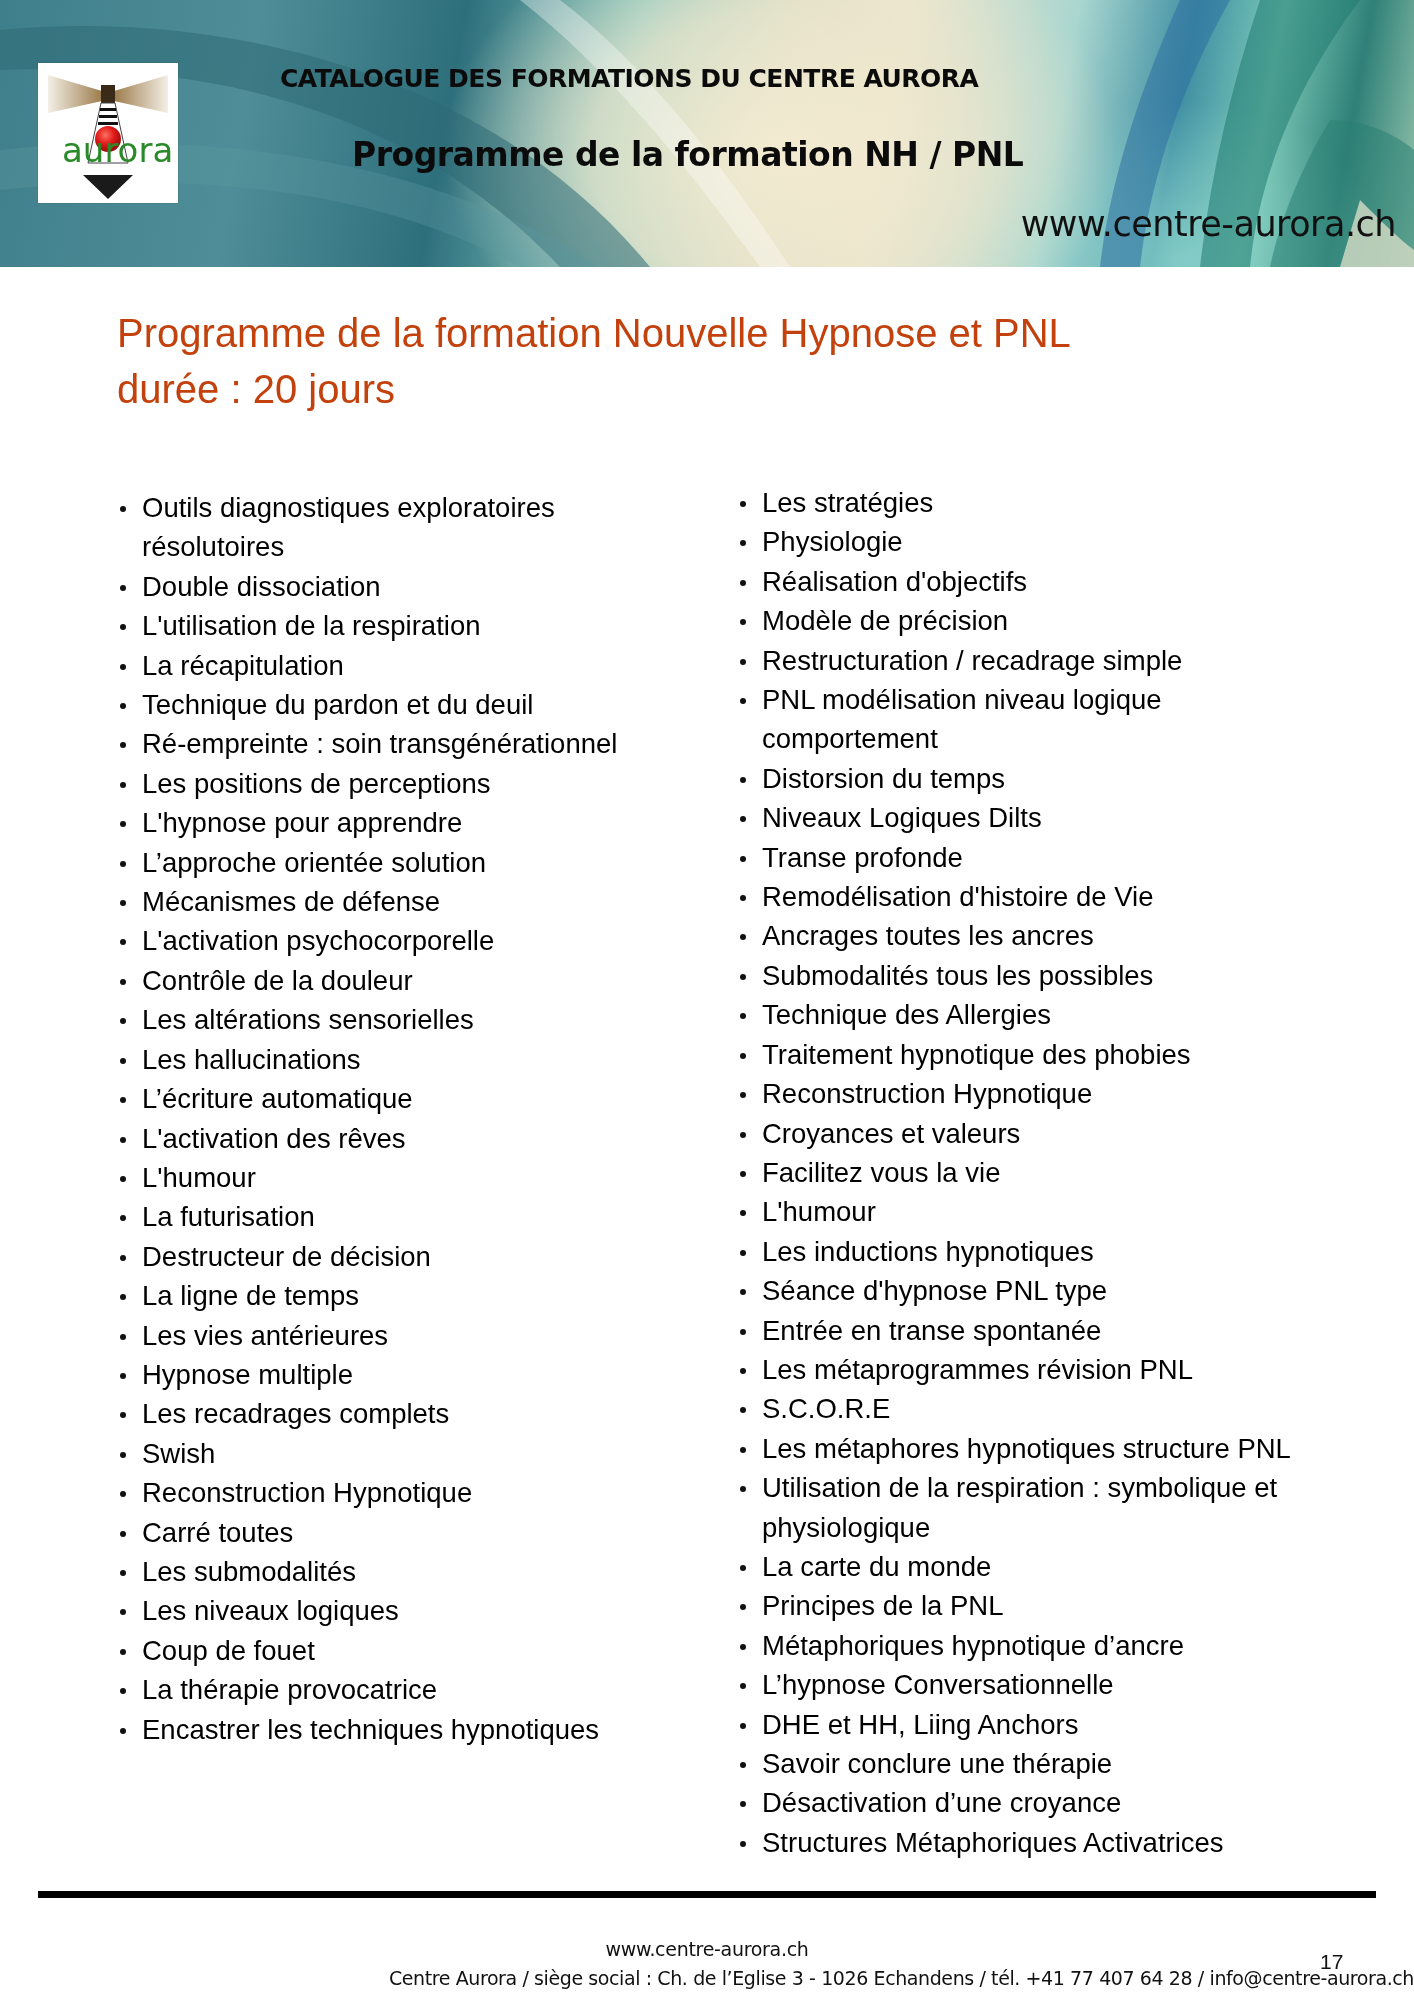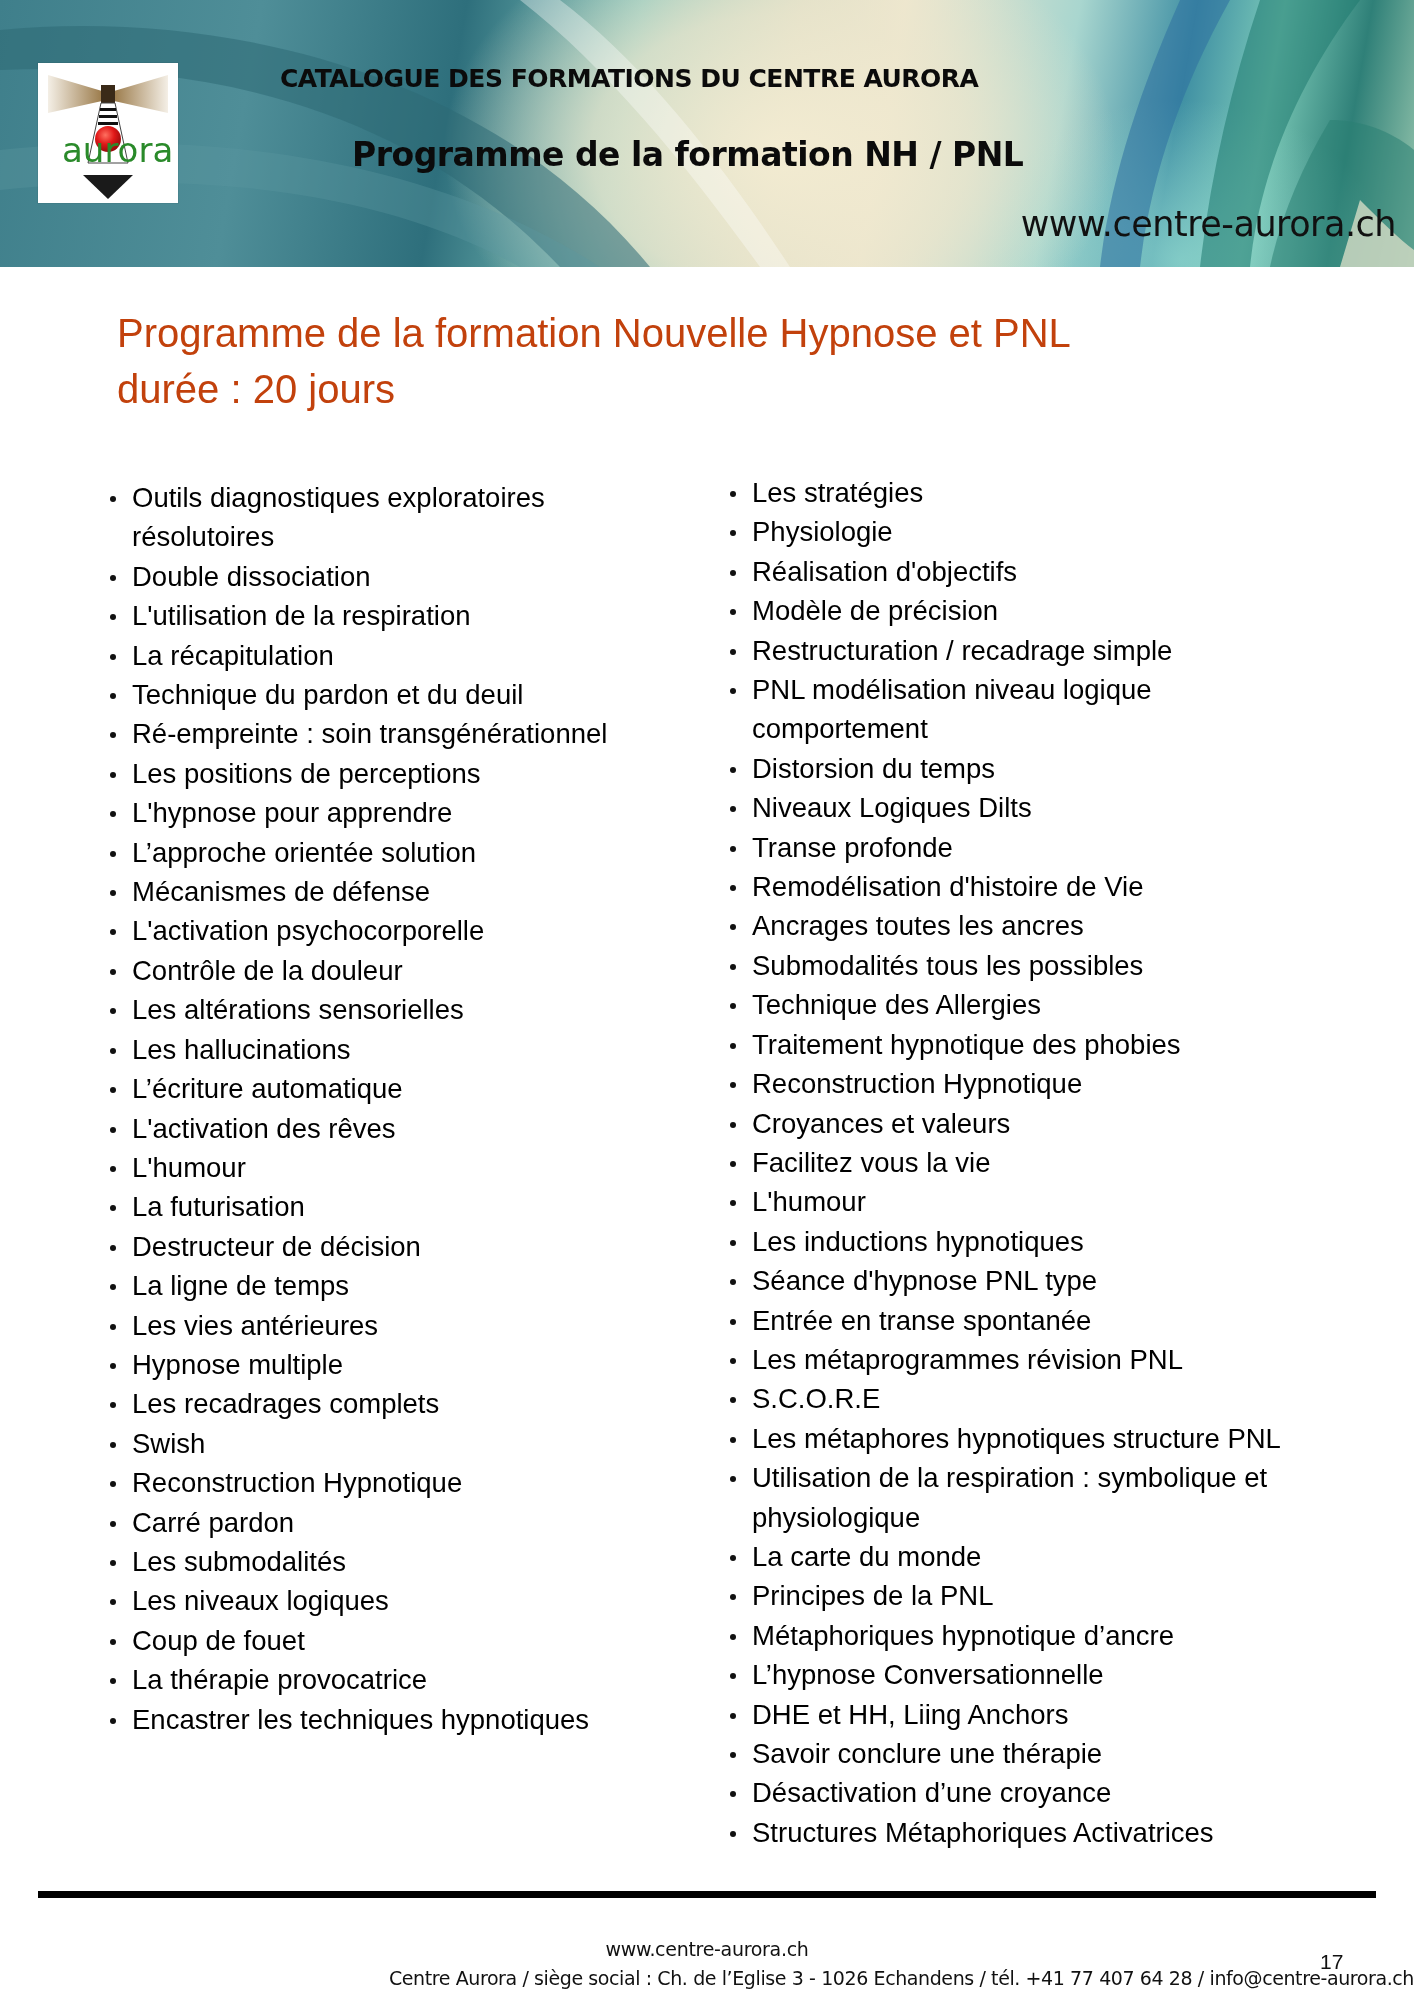--- a/index.html
+++ b/index.html
@@ -42,21 +42,21 @@
     letter-spacing: -0.5px; white-space: nowrap; text-decoration: none;
   }
   
   .heading {
     position: absolute; left: 117px; top: 305px; width: 1200px;
     font-size: 40px; line-height: 56px; color: #c2410c;
   }
   .heading div { white-space: nowrap; }
   
   .col {
-    position: absolute; margin: 6px; padding: 0; list-style: none;
+    position: absolute; margin: 16px; padding: 0; list-style: none;
     font-size: 27.5px; line-height: 39.4px; color: #000000;
   }
   .col-left { left: 98px; top: 472px; width: 540px; }
   .col-right { left: 718px; top: 467px; width: 600px; }
   .col li { position: relative; padding-left: 28px; }
   .col li::before {
     content: ""; position: absolute; left: 6px; top: 18px; width: 6px; height: 6px;
     border-radius: 50%; background: #111111;
   }
   .col li span { display: block; }
@@ -202,21 +202,21 @@
     <li>
       <span>Les recadrages complets</span>
     </li>
     <li>
       <span>Swish</span>
     </li>
     <li>
       <span>Reconstruction Hypnotique</span>
     </li>
     <li>
-      <span>Carré pardon</span>
+      <span>Carré toutes</span>
     </li>
     <li>
       <span>Les submodalités</span>
     </li>
     <li>
       <span>Les niveaux logiques</span>
     </li>
     <li>
       <span>Coup de fouet</span>
     </li>

